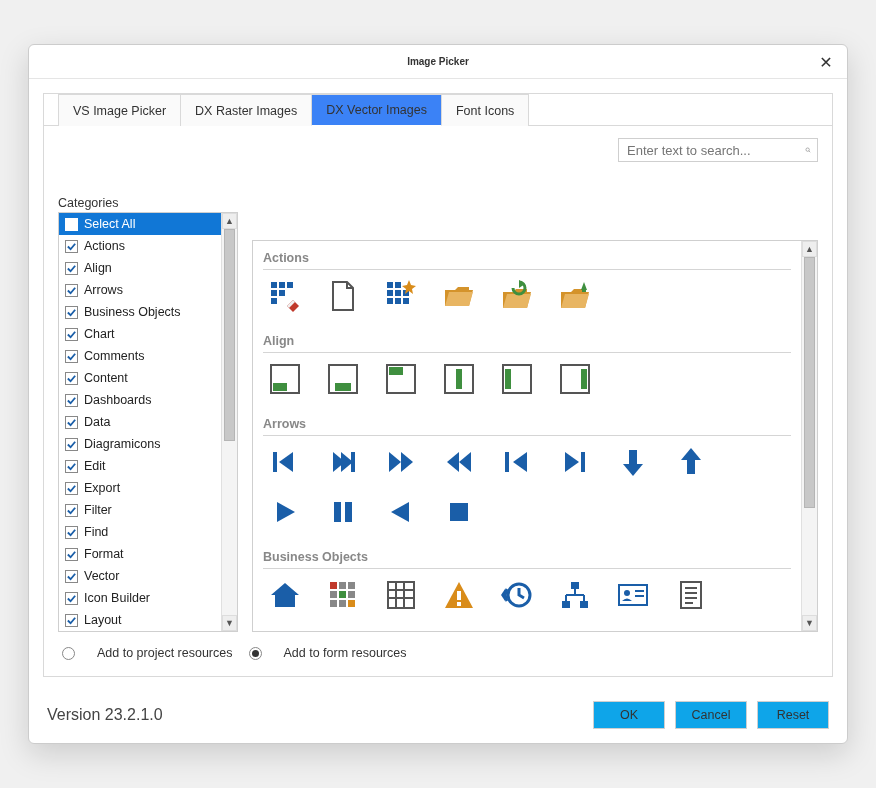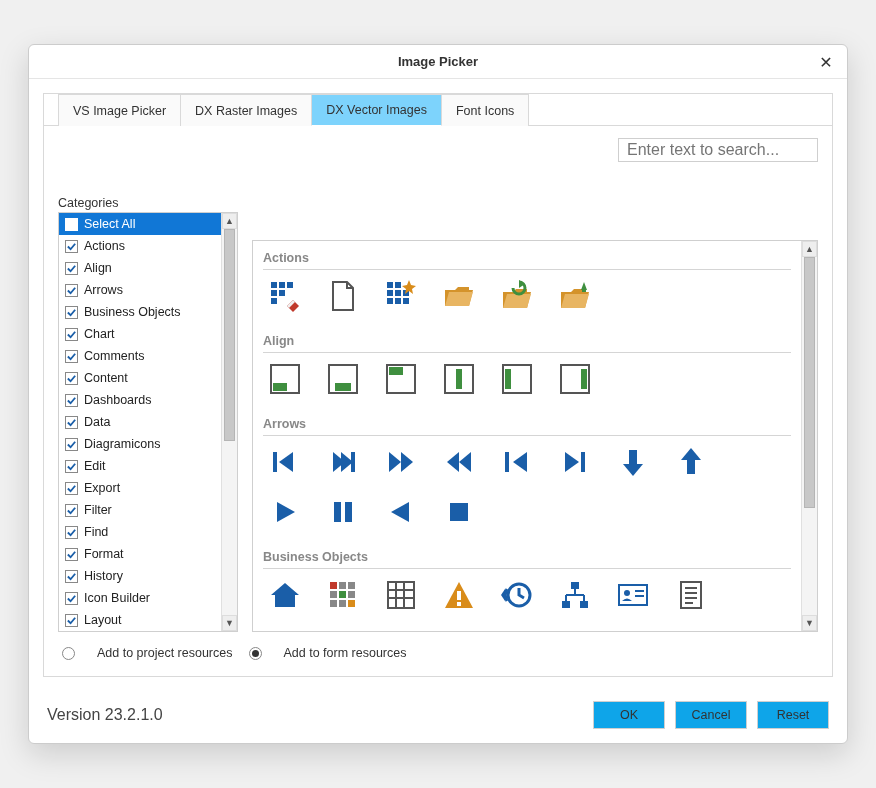--- a/index.html
+++ b/index.html
@@ -5,37 +5,37 @@
   * { box-sizing: border-box; font-family: "Segoe UI", Arial, sans-serif; }
   body { margin: 0; background: #f0f0f0; display: flex; align-items: center; justify-content: center; height: 788px; width: 876px; }
   .dialog {
     width: 820px; height: 700px; background: #fff; border: 1px solid #ccc; border-radius: 6px;
     box-shadow: 0 10px 30px rgba(0,0,0,0.15); display: flex; flex-direction: column;
   }
   .titlebar {
     height: 34px; display: flex; align-items: center; justify-content: center; position: relative;
     border-bottom: 1px solid #e5e5e5;
   }
-  .titlebar .title { font-weight: 600; font-size: 13px; color: #333; }
+  .titlebar .title { font-weight: 600; font-size: 10px; color: #333; }
   .titlebar .close { position: absolute; right: 10px; top: 6px; width: 22px; height: 22px; display:flex; align-items:center; justify-content:center; cursor:pointer; font-size:16px; color:#333;}
   .body { flex: 1; padding: 14px 14px 10px 14px; display:flex; flex-direction:column; }
   .inner-panel { flex:1; border:1px solid #d9d9d9; background:#fff; display:flex; flex-direction:column; }
   .tabs { display:flex; height: 32px; margin-top:-1px; }
   .tab {
     border:1px solid #d9d9d9; border-bottom:none; padding:0 14px; font-size:12.5px; color:#333;
     display:flex; align-items:center; margin-right:-1px; background:#fafafa; cursor:pointer; position:relative; top:1px;
   }
-  .tab.active { background:#7dd3fc; border-bottom:1px solid #fff; z-index:2; }
+  .tab.active { background:#3b82f6; border-bottom:1px solid #fff; z-index:2; }
   .tab-strip { border-bottom:1px solid #d9d9d9; padding-left:14px; background:#fff; }
   .tab-content { flex:1; padding:12px 14px 12px 14px; display:flex; flex-direction:column; }
   .search-row { display:flex; justify-content:flex-end; margin-bottom:6px; }
   .search {
     width: 200px; height: 24px; border:1px solid #cfcfcf; display:flex; align-items:center; padding:0 6px; font-size:12px; color:#888;
   }
-  .search input { border:none; outline:none; flex:1; font-size:16px; color:#333; background:transparent; }
+  .search input { border:none; outline:none; flex:1; font-size:13px; color:#333; background:transparent; }
   .search .sicon { width:14px; color:#777; }
   .main-row { flex:1; display:flex; gap:14px; min-height:0;align-items:flex-end; }
   .left-col { width: 180px; display:flex; flex-direction:column; }
   .cat-label { font-size:12.5px; color:#333; margin-bottom:2px; }
   .cat-list { flex:1; border:1px solid #cfcfcf; overflow:hidden; position:relative; display:flex; }
   .cat-items { flex:1; overflow:hidden; }
   .cat-item {
     height:22px; display:flex; align-items:center; padding-left:6px; font-size:12.5px; color:#222; cursor:pointer;
   }
   .cat-item.selected { background:#1177d6; color:#fff; }
@@ -239,21 +239,21 @@
                       </svg>
                     </span>
                     <span>Format</span>
                   </div>
                   <div class="cat-item">
                     <span class="chk">
                       <svg viewBox="0 0 12 12">
                         <polyline points="2,6 5,9 10,3" fill="none" stroke="#1a5ea8" stroke-width="2"></polyline>
                       </svg>
                     </span>
-                    <span>History</span>
+                    <span>Vector</span>
                   </div>
                   <div class="cat-item">
                     <span class="chk">
                       <svg viewBox="0 0 12 12">
                         <polyline points="2,6 5,9 10,3" fill="none" stroke="#1a5ea8" stroke-width="2"></polyline>
                       </svg>
                     </span>
                     <span>Icon Builder</span>
                   </div>
                   <div class="cat-item">

